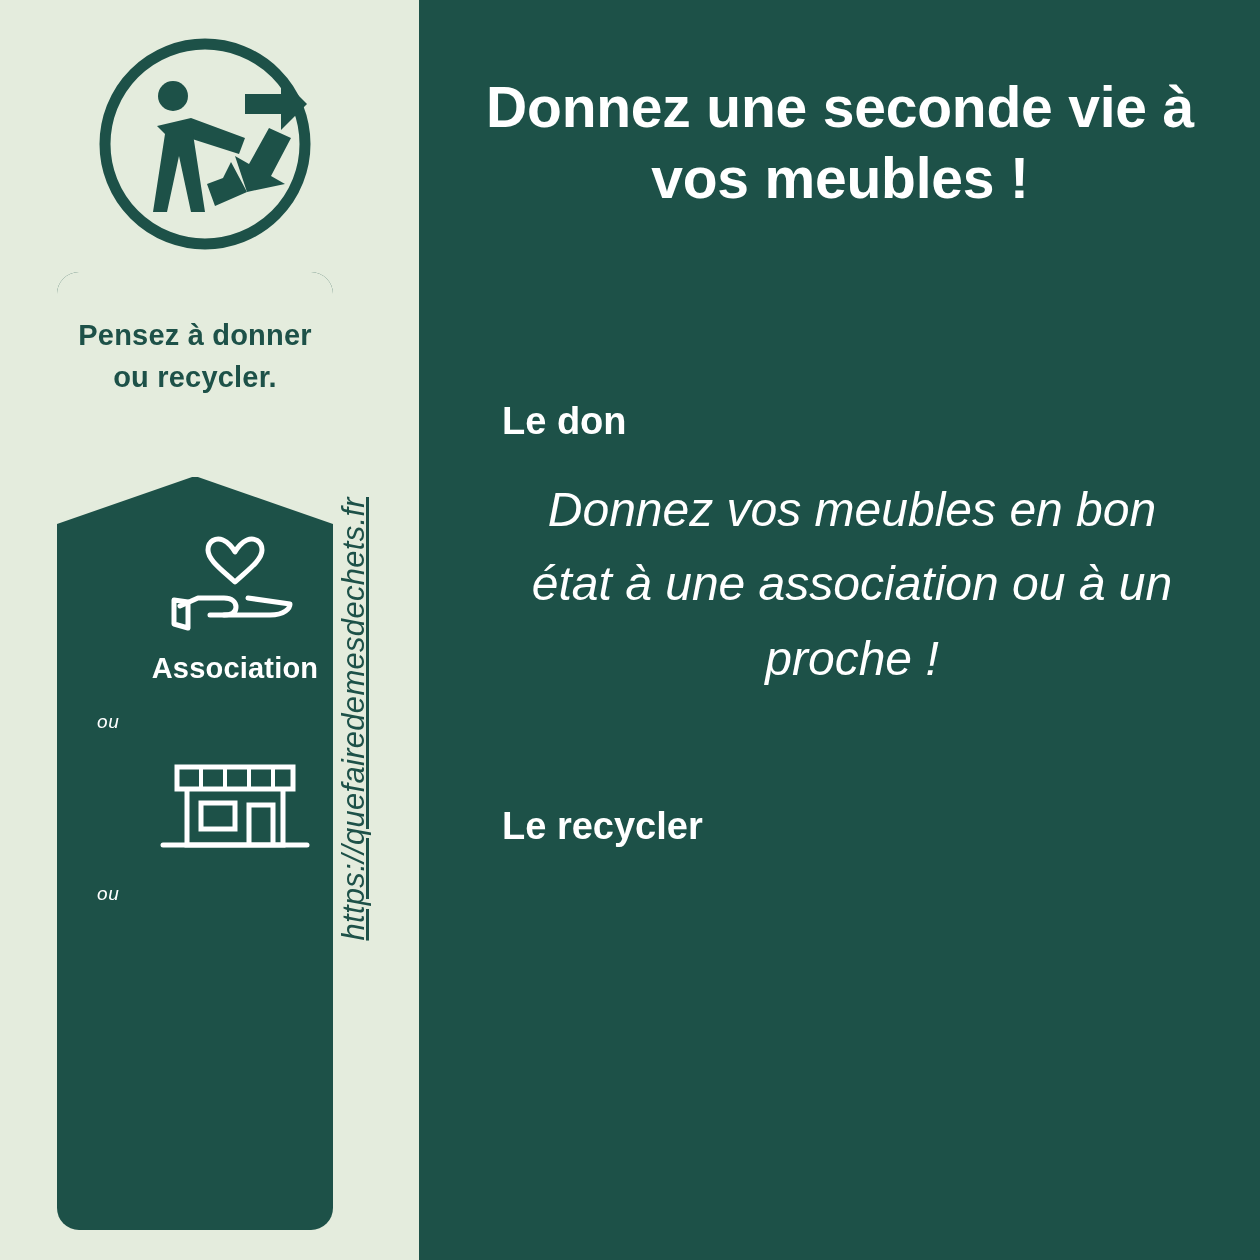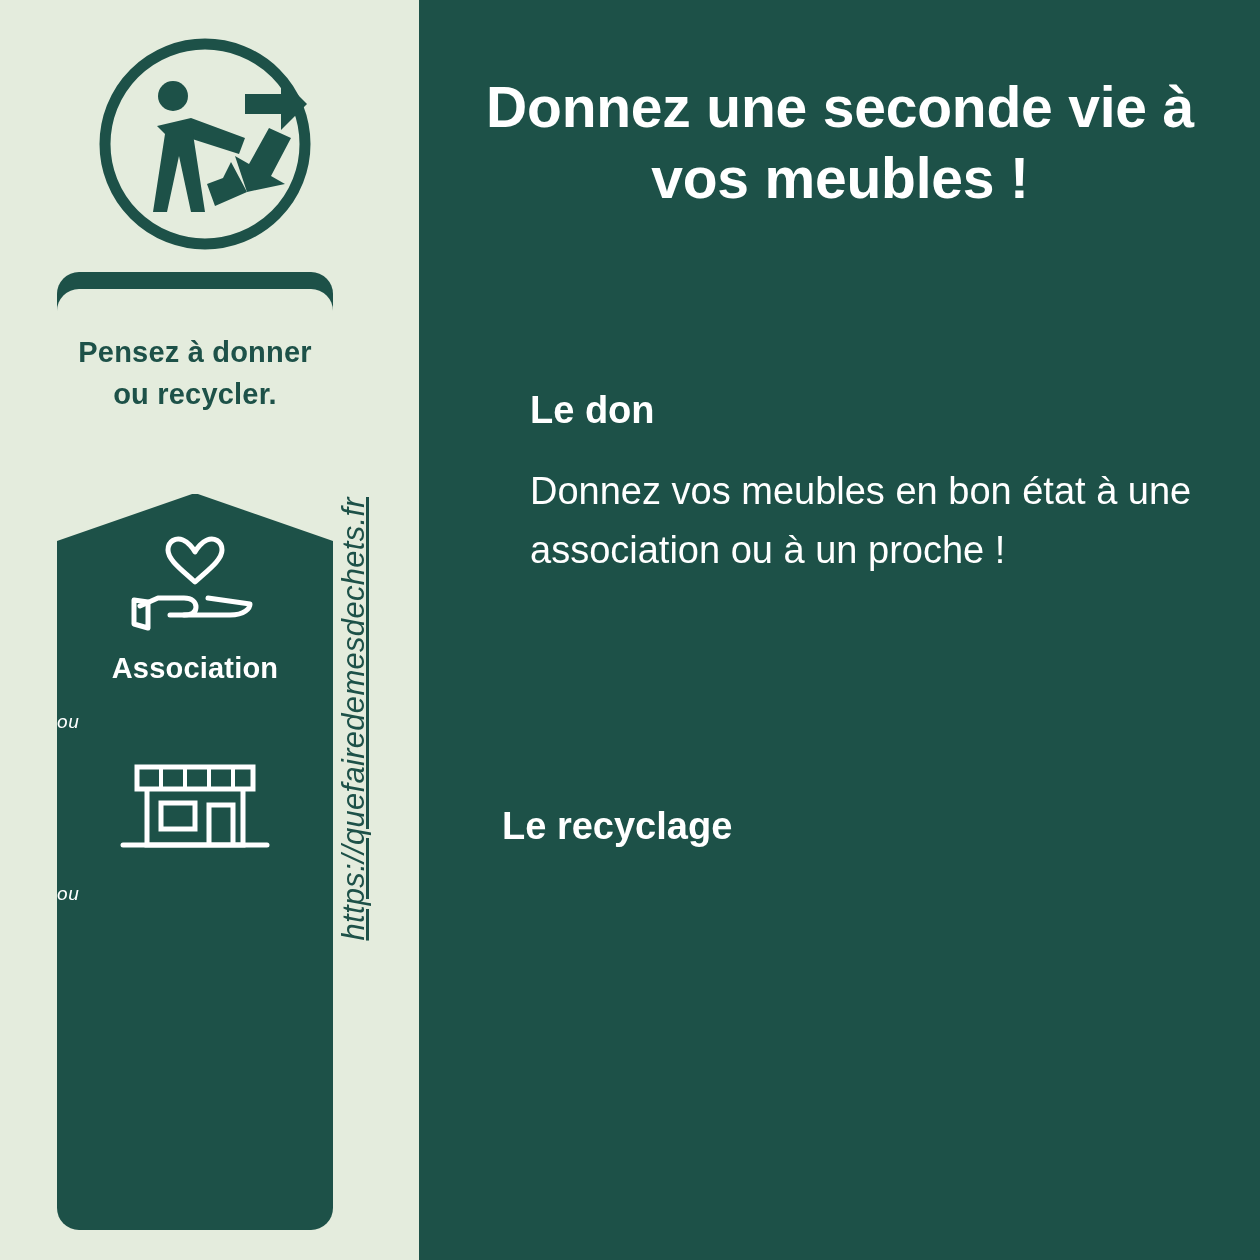--- a/index.html
+++ b/index.html
@@ -47,21 +47,21 @@
     width: 276px;
     height: 958px;
     background: #1d5148;
     border-radius: 22px 22px 22px 22px;
   }
 
   
   .pennant {
     position: absolute;
     left: 0px;
-    top: 17px;
+    top: 0px;
     width: 276px;
     height: 250px;
     text-decoration: underline;
   }
   .pennant-body {
     position: absolute;
     left: 0;
     top: 0;
     width: 276px;
     height: 205px;
@@ -90,20 +90,21 @@
     line-height: 1.45;
     letter-spacing: .2px;
   }
 
   
   .steps {
     position: absolute;
     left: 0;
     top: 262px;
     width: 276px;
+    padding-left: 40px;
   }
   .step {
     width: 276px;
     text-align: center;
     color: #ffffff;
   }
   .step-icon {
     height: 108px;
     display: flex;
     align-items: center;
@@ -158,35 +159,37 @@
     line-height: 1.25;
     color: #ffffff;
     letter-spacing: -.2px;
   }
 
   .section {
     position: absolute;
     left: 83px;
     width: 720px;
   }
-  .section-1 { top: 389px; margin-left: 28px; }
+  .section-1 { top: 400px; }
   .section-2 { top: 805px; }
 
   .section-title {
     font-size: 38px;
     font-weight: bold;
     color: #ffffff;
     margin: 0 0 30px 0;
   }
   .section-body {
-    font-size: 38px;
+    font-size: 48px;
+    font-style: italic;
     line-height: 1.55;
     color: #ffffff;
     margin: 0;
     max-width: 700px;
+    text-align: center;
   }
 </style>
 </head>
 <body>
 
 <div class="poster">
 
   <div class="left-panel">
 
     <div class="logo-wrap">
@@ -255,17 +258,17 @@
 
   <div class="right-panel">
     <div class="headline">Donnez une seconde vie à vos meubles !</div>
 
     <div class="section section-1">
       <h2 class="section-title">Le don</h2>
       <p class="section-body">Donnez vos meubles en bon état à une association ou à un proche !</p>
     </div>
 
     <div class="section section-2">
-      <h2 class="section-title">Le recyclage</h2>
+      <h2 class="section-title">Le recycler</h2>
     </div>
   </div>
 
 </div>
 
 </body></html>

